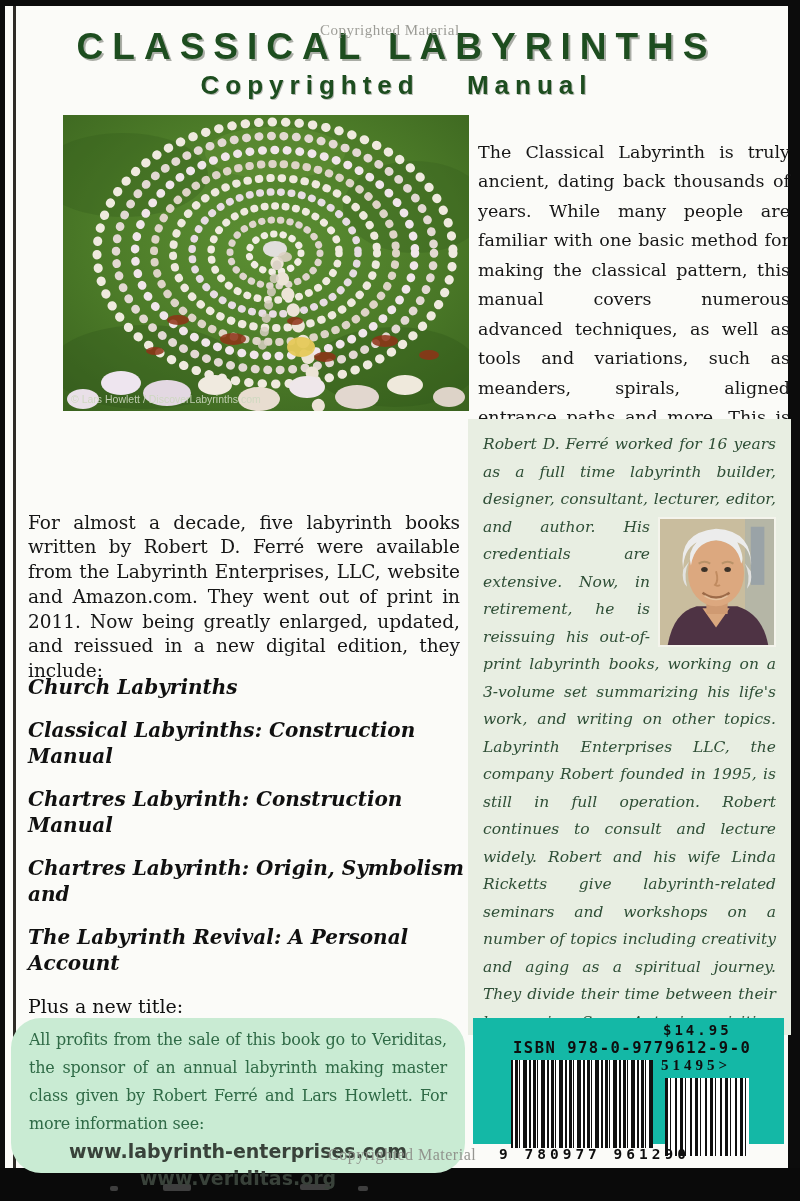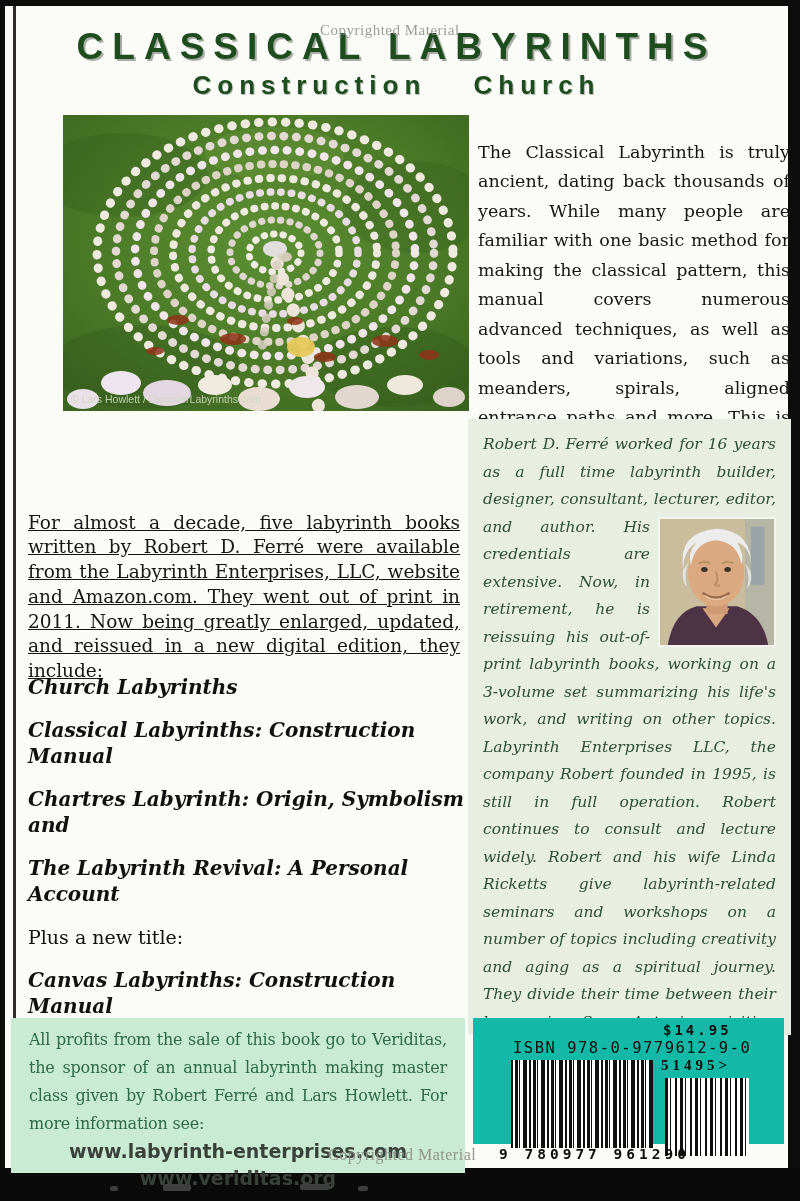--- a/index.html
+++ b/index.html
@@ -49,21 +49,21 @@
     text-align:justify;
   }
 
   
   .series-heading{
     position:absolute;left:20px;top:442px;width:435px;text-align:center;
     font-size:23px;font-weight:bold;color:#111;
   }
   .series-paragraph{
     position:absolute;left:23px;top:486px;width:432px;
-    font-size:18.5px;line-height:24.8px;color:#161616;text-align:justify;text-decoration:underline;
+    font-size:18.5px;line-height:24.8px;color:#161616;text-align:justify;
   }
   .book-list{position:absolute;left:23px;top:668px;width:440px;}
   .book{
     font-size:20px;line-height:26px;font-weight:bold;font-style:italic;
     color:#101010;margin-bottom:17px;
   }
   .book.indent{padding-left:46px;}
   .book.plain{font-style:normal;font-weight:normal;font-size:19px;}
 
   
@@ -79,39 +79,39 @@
   .portrait{
     float:right;width:118px;height:130px;margin:3px 0 4px 8px;
     border:2px solid #f4f4ec;box-sizing:border-box;background:#cbbf9f;
   }
   .portrait svg{display:block;width:100%;height:100%;}
 
   
   .info-box{
     position:absolute;left:11px;top:1018px;width:454px;height:155px;
     background:var(--footer_bg,#c9ebd3);box-sizing:border-box;
-    padding:8px 18px 0 18px;z-index:3;
+    padding:8px 18px 0 18px;z-index:3;border-radius:30px;
   }
   .info-text{
     font-size:16px;line-height:28px;letter-spacing:-.2px;
     color:var(--footer_text,#2f6a46);text-align:justify;
   }
   .info-urls{margin-top:0;text-align:center;}
   .info-url{
     font-family:"DejaVu Sans", sans-serif;font-weight:bold;
     font-size:19px;line-height:27px;color:#39423a;
   }
 
   .barcode-box{
     position:absolute;left:473px;top:1018px;width:311px;height:126px;
     background:#14b8a6;z-index:3;font-family:"DejaVu Sans Mono", monospace;
     color:#0e0e0e;
   }
   .bc-price{position:absolute;left:190px;top:4px;font-size:14px;font-weight:bold;letter-spacing:3px;}
-  .bc-isbn{position:absolute;left:40px;top:21px;font-size:15.5px;font-weight:normal;letter-spacing:1.5px;white-space:nowrap;}
+  .bc-isbn{position:absolute;left:40px;top:21px;font-size:15.5px;font-weight:bold;letter-spacing:1.5px;white-space:nowrap;}
   .bc-addon-num{position:absolute;left:188px;top:39px;font-size:15px;font-weight:bold;letter-spacing:4px;font-family:Liberation Serif, serif;}
   .bc-bars-main{
     position:absolute;left:38px;top:42px;width:142px;height:88px;
     background:
       repeating-linear-gradient(90deg,
         #101010 0 2px, #fff 2px 4px,
         #101010 4px 7px, #fff 7px 8px,
         #101010 8px 9px, #fff 9px 12px,
         #101010 12px 16px, #fff 16px 18px);
   }
@@ -125,21 +125,21 @@
   }
   .bc-digits{position:absolute;left:26px;top:128px;font-size:14.5px;font-weight:bold;letter-spacing:4px;white-space:nowrap;}
 </style>
 </head>
 <body>
 
 <div class="paper">
   <div class="edge-line"></div>
 
   <div class="title">CLASSICAL LABYRINTHS</div>
-  <div class="subtitle">Construction Church</div>
+  <div class="subtitle">Copyrighted Manual</div>
 
   <div class="photo">
     <svg viewBox="0 0 406 296" preserveAspectRatio="none">
       <defs>
         <radialGradient id="grass" cx="50%" cy="42%" r="75%">
           <stop offset="0%" stop-color="#5c8f33"></stop>
           <stop offset="55%" stop-color="#4c7b28"></stop>
           <stop offset="100%" stop-color="#3a631f"></stop>
         </radialGradient>
       </defs>
@@ -195,20 +195,21 @@
     </svg>
   </div>
 
   <p class="intro">The Classical Labyrinth is truly ancient, dating back thousands of years. While many people are familiar with one basic method for making the classical pattern, this manual covers numerous advanced techniques, as well as tools and variations, such as meanders, spirals, aligned entrance paths and more. This is the most detailed classical construction manual ever written.</p>
 
   <p class="series-paragraph">For almost a decade, five labyrinth books written by Robert D. Ferré were available from the Labyrinth Enterprises, LLC, website and Amazon.com. They went out of print in 2011. Now being greatly enlarged, updated, and reissued in a new digital edition, they include:</p>
 
   <div class="book-list">
     <div class="book">Church Labyrinths</div>
     <div class="book">Classical Labyrinths: Construction Manual</div>
+    <div class="book">Chartres Labyrinth: Construction Manual</div>
     <div class="book">Chartres Labyrinth: Origin, Symbolism and</div>
     <div class="book">The Labyrinth Revival: A Personal Account</div>
     <div class="book plain">Plus a new title:</div>
     <div class="book">Canvas Labyrinths: Construction Manual</div>
   </div>
 
   <div class="bio-panel">
     <div class="bio-text">
       <span>Robert D. Ferré worked for 16 years as a full time labyrinth builder, designer, consultant, lecturer, editor, and author.</span>
       <span class="portrait">

